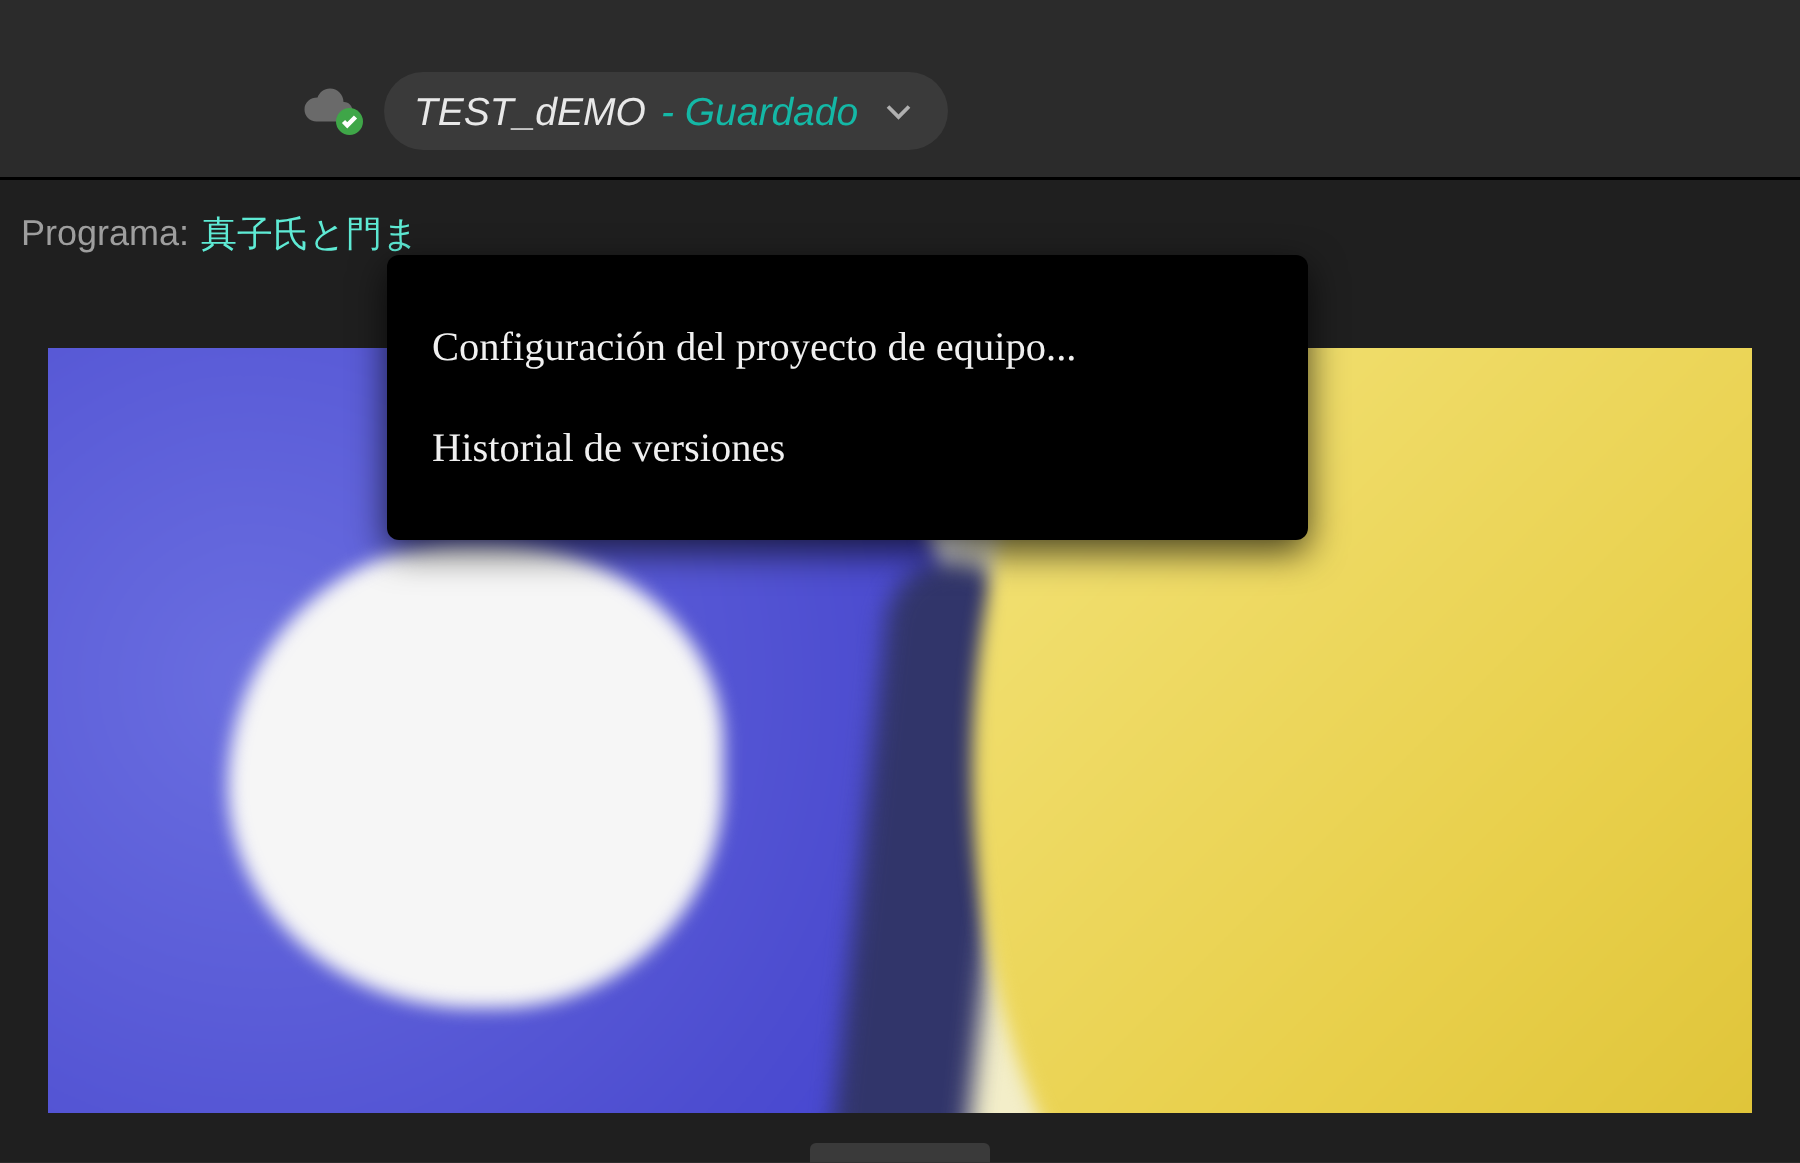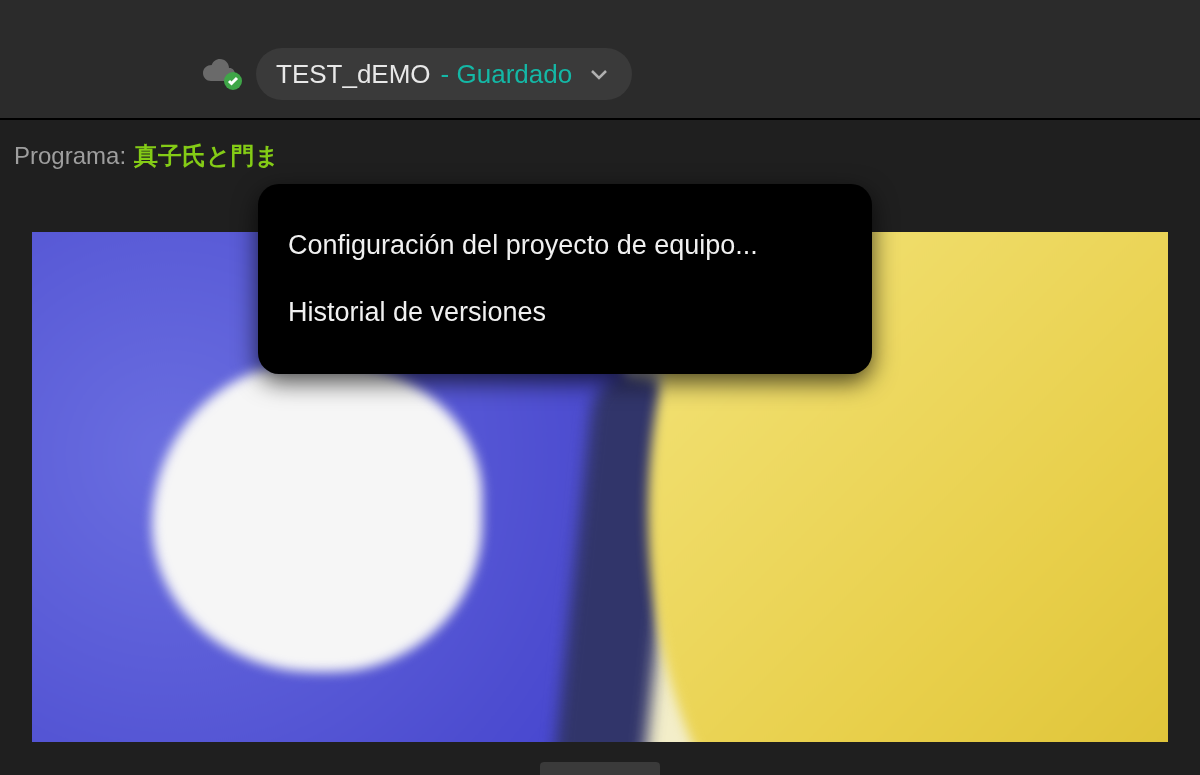--- a/index.html
+++ b/index.html
@@ -64,20 +64,21 @@
     left: 256px;
     top: 48px;
     height: 52px;
     padding: 0 22px 0 20px;
     background: #3a3a3a;
     border-radius: 26px;
     display: flex;
     align-items: center;
     gap: 10px;
     cursor: pointer;
+    font-style: italic;
   }
   .project-name {
     font-size: 26px;
     color: #e8e8e8;
     font-weight: 400;
   }
   .project-status {
     font-size: 26px;
     color: #14b8a6;
     font-weight: 400;
@@ -108,22 +109,21 @@
     position: absolute;
     left: 14px;
     top: 20px;
     font-size: 24px;
     color: #9e9e9e;
     display: flex;
     align-items: center;
     gap: 8px;
   }
   .program-seq {
-    color: #84cc16;
-    font-weight: bold;
+    color: #5eead4;
   }
 
   
   .preview {
     position: absolute;
     left: 32px;
     top: 112px;
     width: 1136px;
     height: 510px;
     overflow: hidden;
@@ -179,27 +179,28 @@
     background: #31356a;
     filter: blur(8px);
     transform: rotate(6deg);
     border-radius: 50px;
   }
 
   
   .dropdown {
     position: absolute;
     left: 258px;
-    top: 64px;
+    top: 50px;
     width: 614px;
     background: #000;
-    border-radius: 21px;
+    border-radius: 8px;
     padding: 28px 0;
     box-shadow: 0 8px 24px rgba(0,0,0,0.7);
     z-index: 100;
+    font-family: Liberation Serif, serif;
   }
   .dropdown-item {
     padding: 18px 30px;
     font-size: 27px;
     color: #f0f0f0;
     cursor: pointer;
     white-space: nowrap;
   }
 
   

